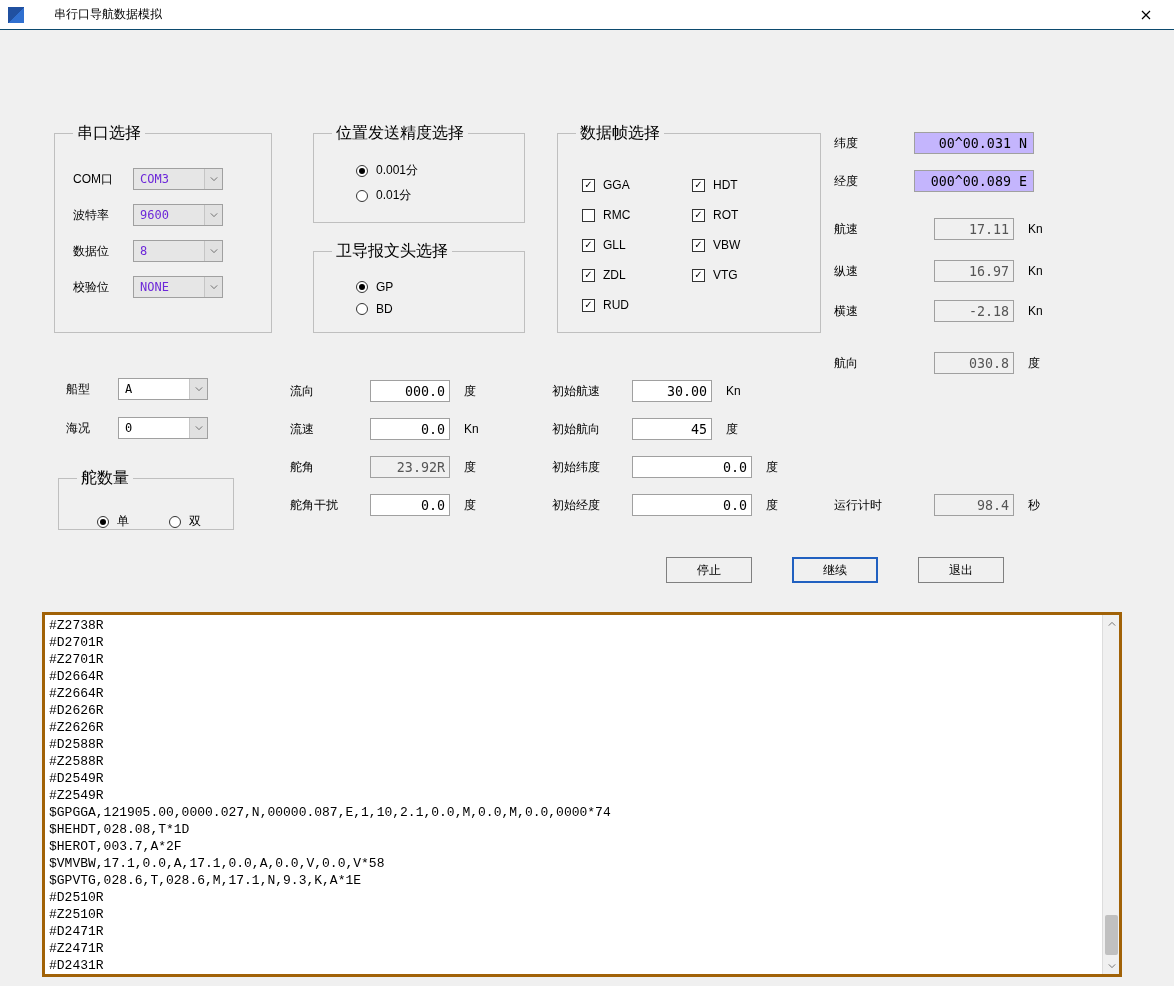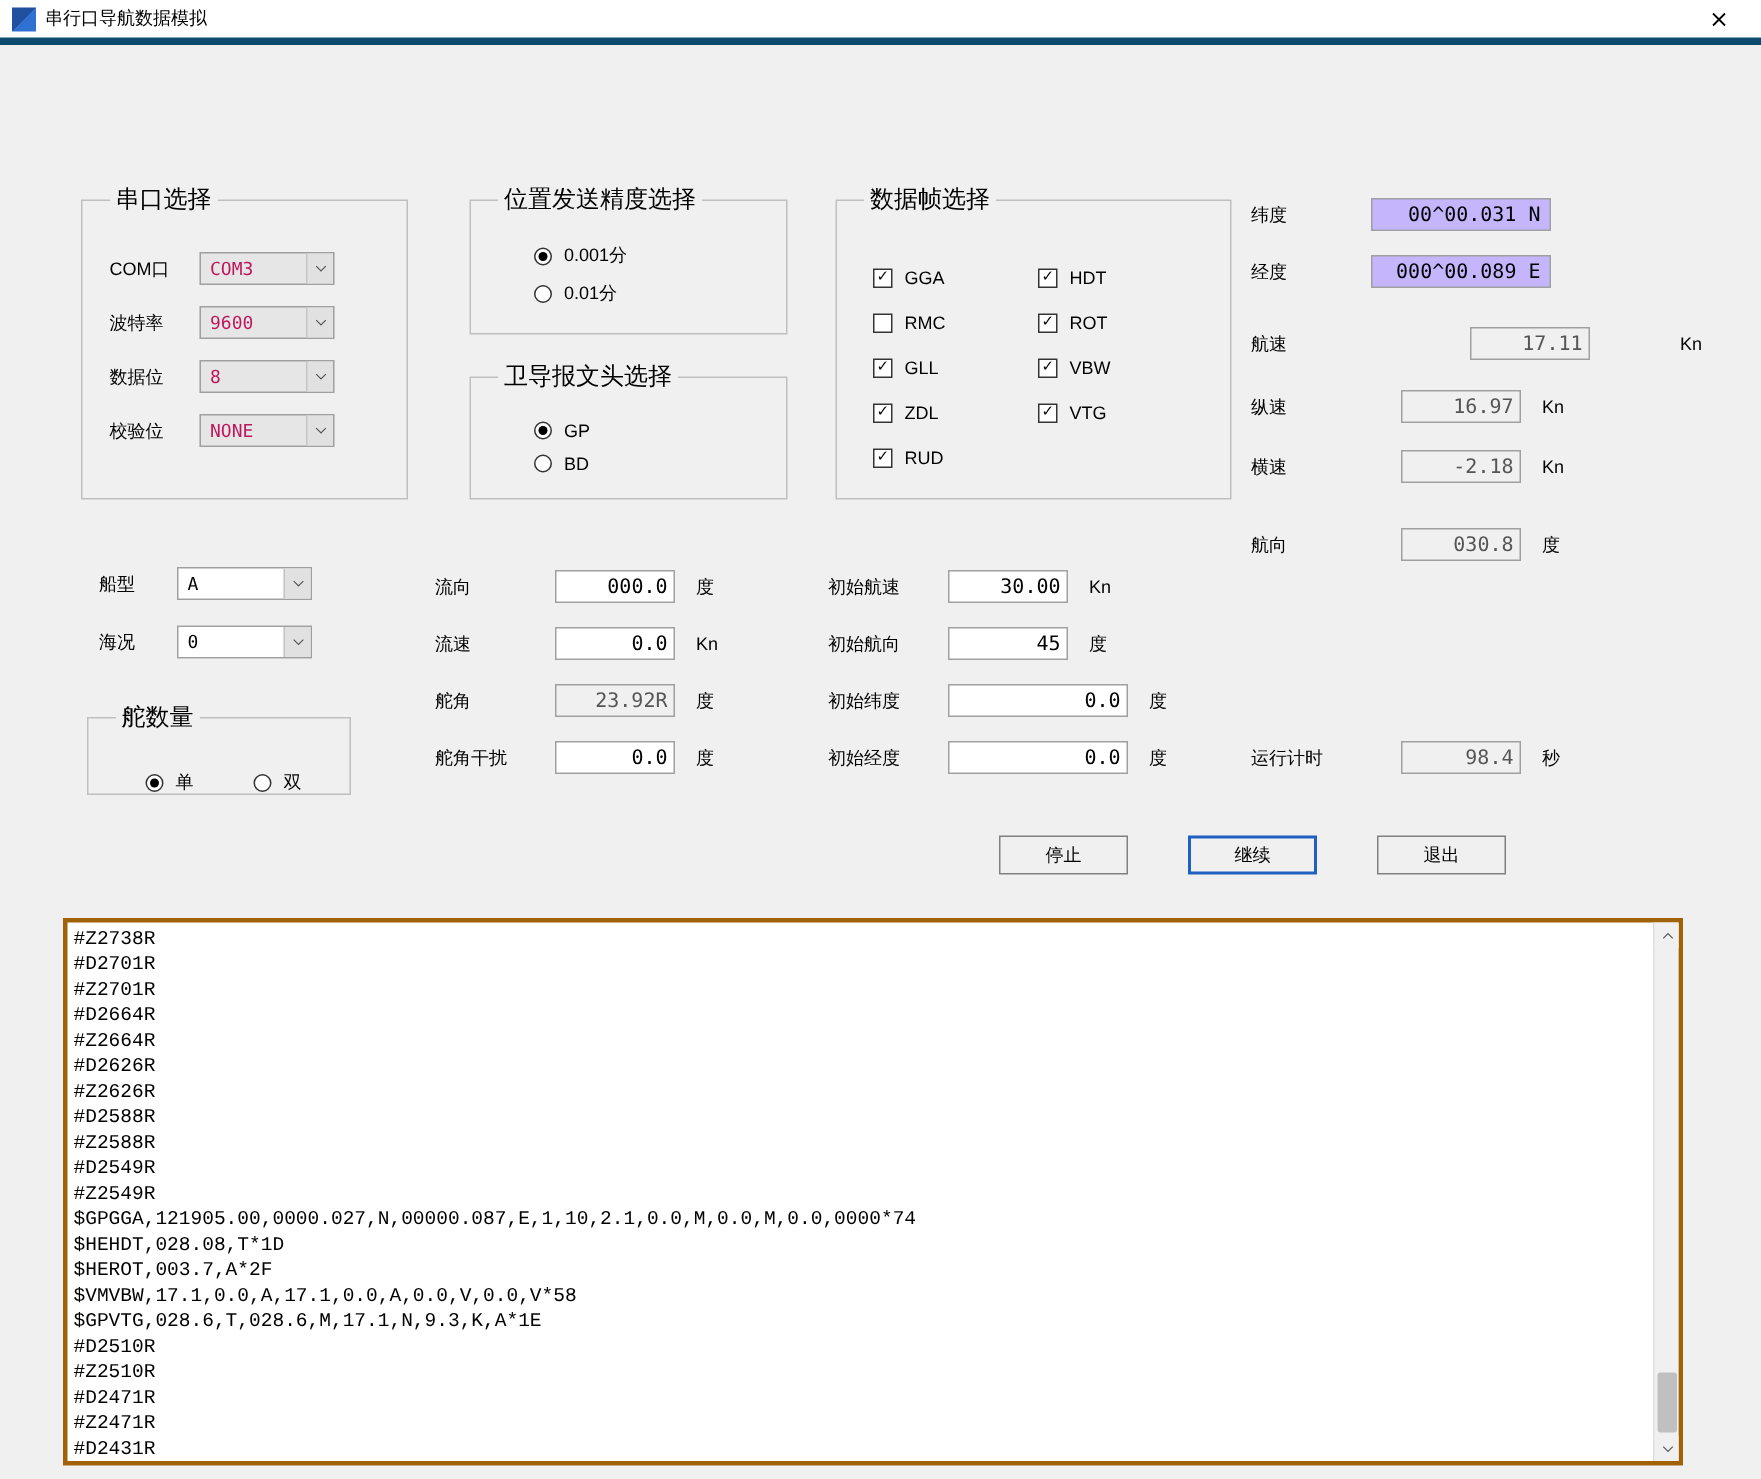--- a/index.html
+++ b/index.html
@@ -10,21 +10,22 @@
       width: 1174px;
       height: 986px;
       overflow: hidden;
     }
     .titlebar {
       height: 30px;
       background: #fff;
       display: flex;
       align-items: center;
       padding: 0 8px;
-      border-bottom: 5px solid #0c4a6e;
+      border-bottom: 1px solid #0c4a6e;
+      gap: 24px;
     }
     .titlebar-icon {
       width: 16px; height: 16px;
       background: linear-gradient(135deg,#2050a0 0 50%,#3070d0 50% 100%);
       margin-right: 6px;
     }
     .titlebar-title { flex: 1; font-size: 12px; }
     .titlebar-close {
       width: 40px; height: 30px;
       display: flex; align-items: center; justify-content: center;
@@ -51,21 +52,21 @@
     .row { display: flex; align-items: center; margin: 14px 0; }
     .label { width: 60px; }
     .combo {
       position: relative;
       width: 90px; height: 22px;
       background: #e6e6e6;
       border: 1px solid #a0a0a0;
       display: flex; align-items: center;
       padding: 0 22px 0 6px;
       font-family: Consolas, monospace;
-      color: #be185d;
+      color: #6d28d9;
     }
     .combo.enabled { background: #fff; color: #000; }
     .combo-arrow {
       position: absolute; right: 0; top: 0;
       width: 18px; height: 20px;
       display: flex; align-items: center; justify-content: center;
       border-left: 1px solid #c5c5c5;
       background: #e1e1e1;
     }
     .combo-arrow svg { width: 8px; height: 8px; }
@@ -372,21 +373,21 @@
   </div>
 
   <div class="field-row" style="left:834px; top:102px;">
     <span class="flabel">纬度</span>
     <input class="wide-input" readonly="" value="00^00.031 N" style="">
   </div>
   <div class="field-row" style="left:834px; top:140px;">
     <span class="flabel">经度</span>
     <input class="wide-input" readonly="" value="000^00.089 E" style="">
   </div>
-  <div class="field-row" style="left:834px; top:188px;gap:46px;">
+  <div class="field-row" style="left:834px; top:188px;">
     <span class="flabel" style="width:100px">航速</span>
     <input class="num-input ro" readonly="" value="17.11" style="">
     <span class="unit">Kn</span>
   </div>
   <div class="field-row" style="left:834px; top:230px;">
     <span class="flabel" style="width:100px">纵速</span>
     <input class="num-input ro" readonly="" value="16.97" style="">
     <span class="unit">Kn</span>
   </div>
   <div class="field-row" style="left:834px; top:270px;">

